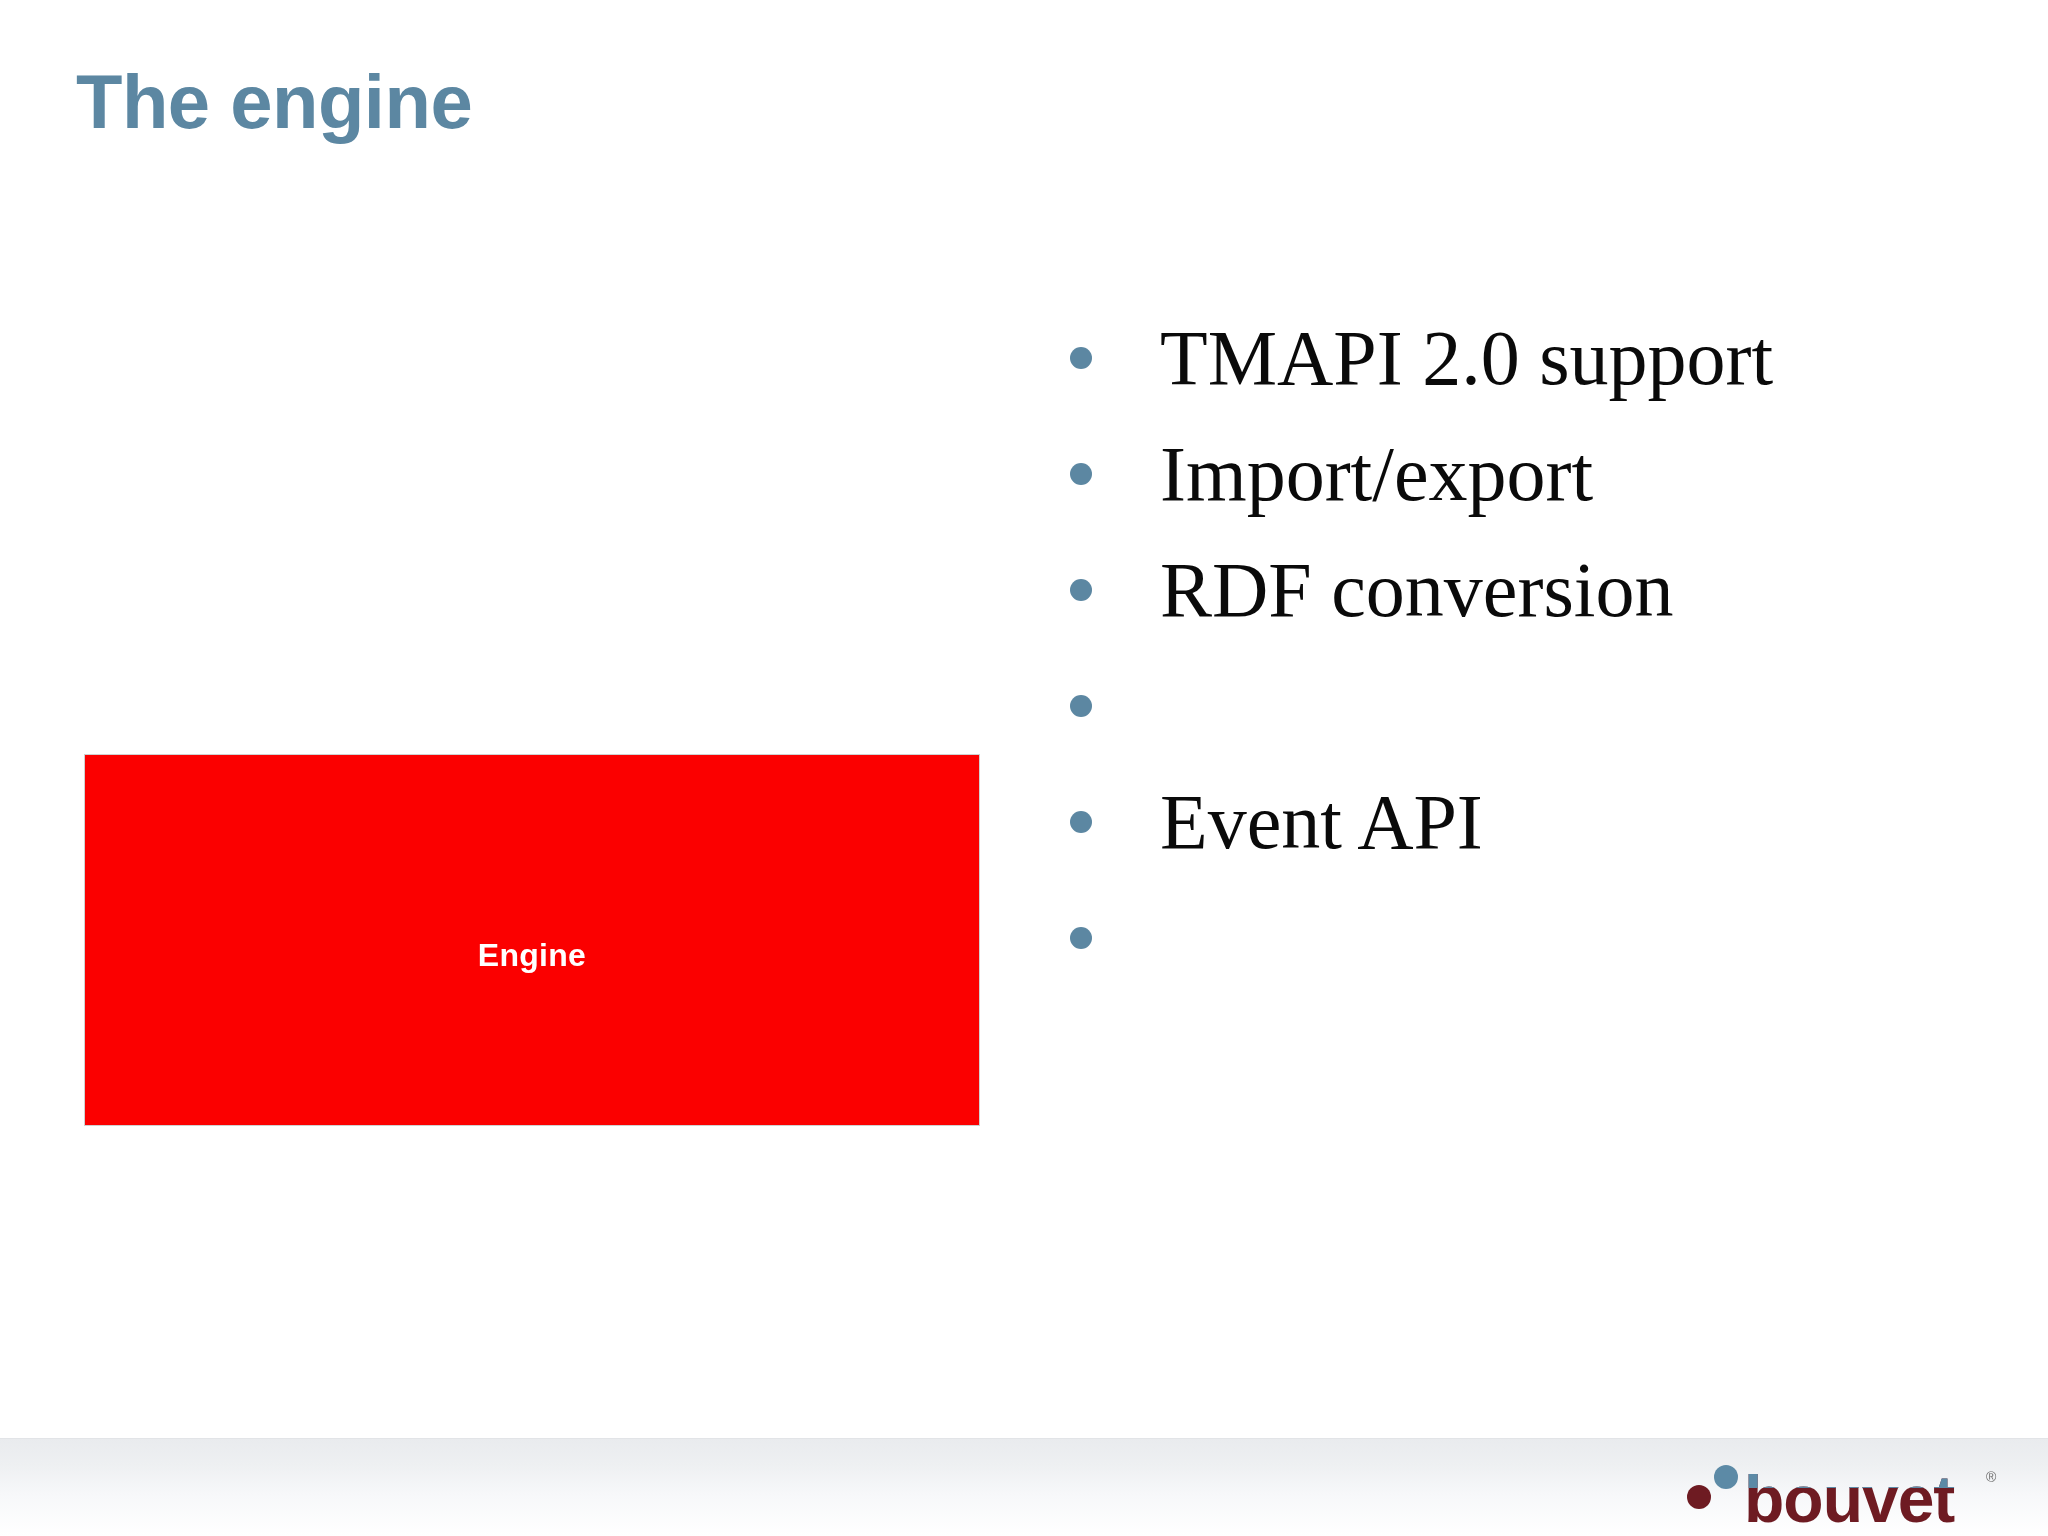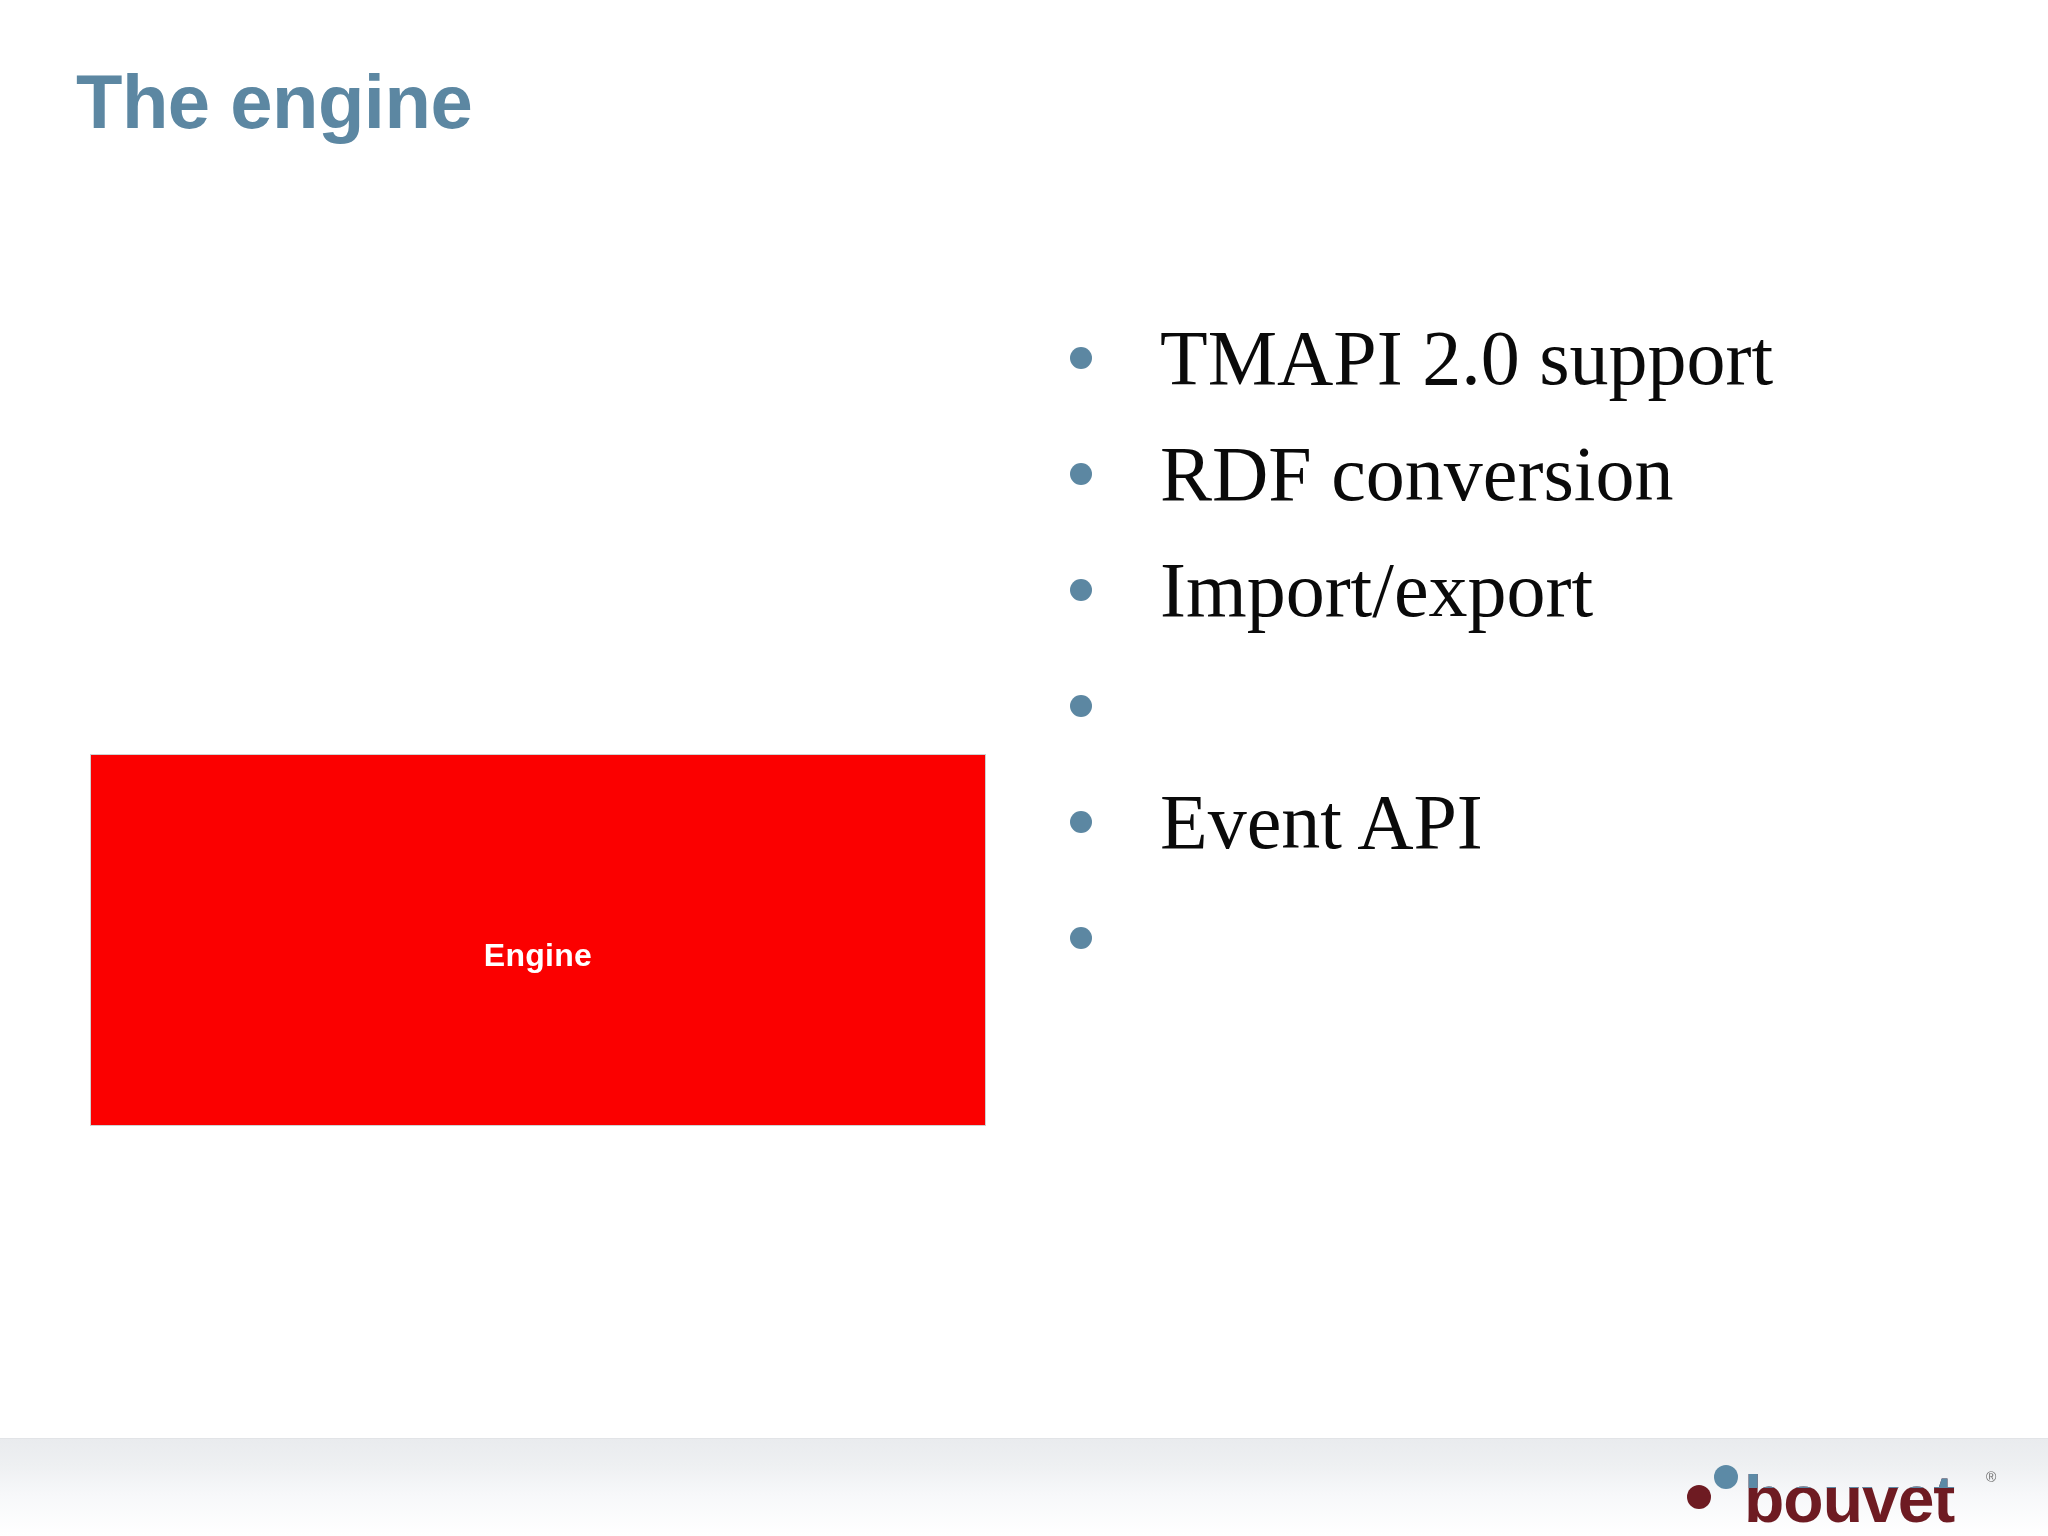--- a/index.html
+++ b/index.html
@@ -29,21 +29,21 @@
     font-size: 76px;
     line-height: 1.05;
     letter-spacing: -0.5px;
     color: #5c87a2;
     white-space: nowrap;
   }
 
   
   .diagram-area {
     position: absolute;
-    left: 11px;
+    left: 5px;
     top: 150px;
     width: 1020px;
     height: 1270px;
   }
   .engine-box {
     position: absolute;
     left: 80px;
     top: 605px;
     width: 894px;
     height: 370px;
@@ -147,25 +147,25 @@
     </div>
   </div>
 
   <ul class="feature-list">
     <li class="feature-item">
       <span class="feature-bullet"></span>
       <span class="feature-text">TMAPI 2.0 support</span>
     </li>
     <li class="feature-item">
       <span class="feature-bullet"></span>
+      <span class="feature-text">Import/export</span>
+    </li>
+    <li class="feature-item">
+      <span class="feature-bullet"></span>
       <span class="feature-text">RDF conversion</span>
-    </li>
-    <li class="feature-item">
-      <span class="feature-bullet"></span>
-      <span class="feature-text">Import/export</span>
     </li>
     <li class="feature-item">
       <span class="feature-bullet"></span>
     </li>
     <li class="feature-item">
       <span class="feature-bullet"></span>
       <span class="feature-text">Event API</span>
     </li>
     <li class="feature-item">
       <span class="feature-bullet"></span>

